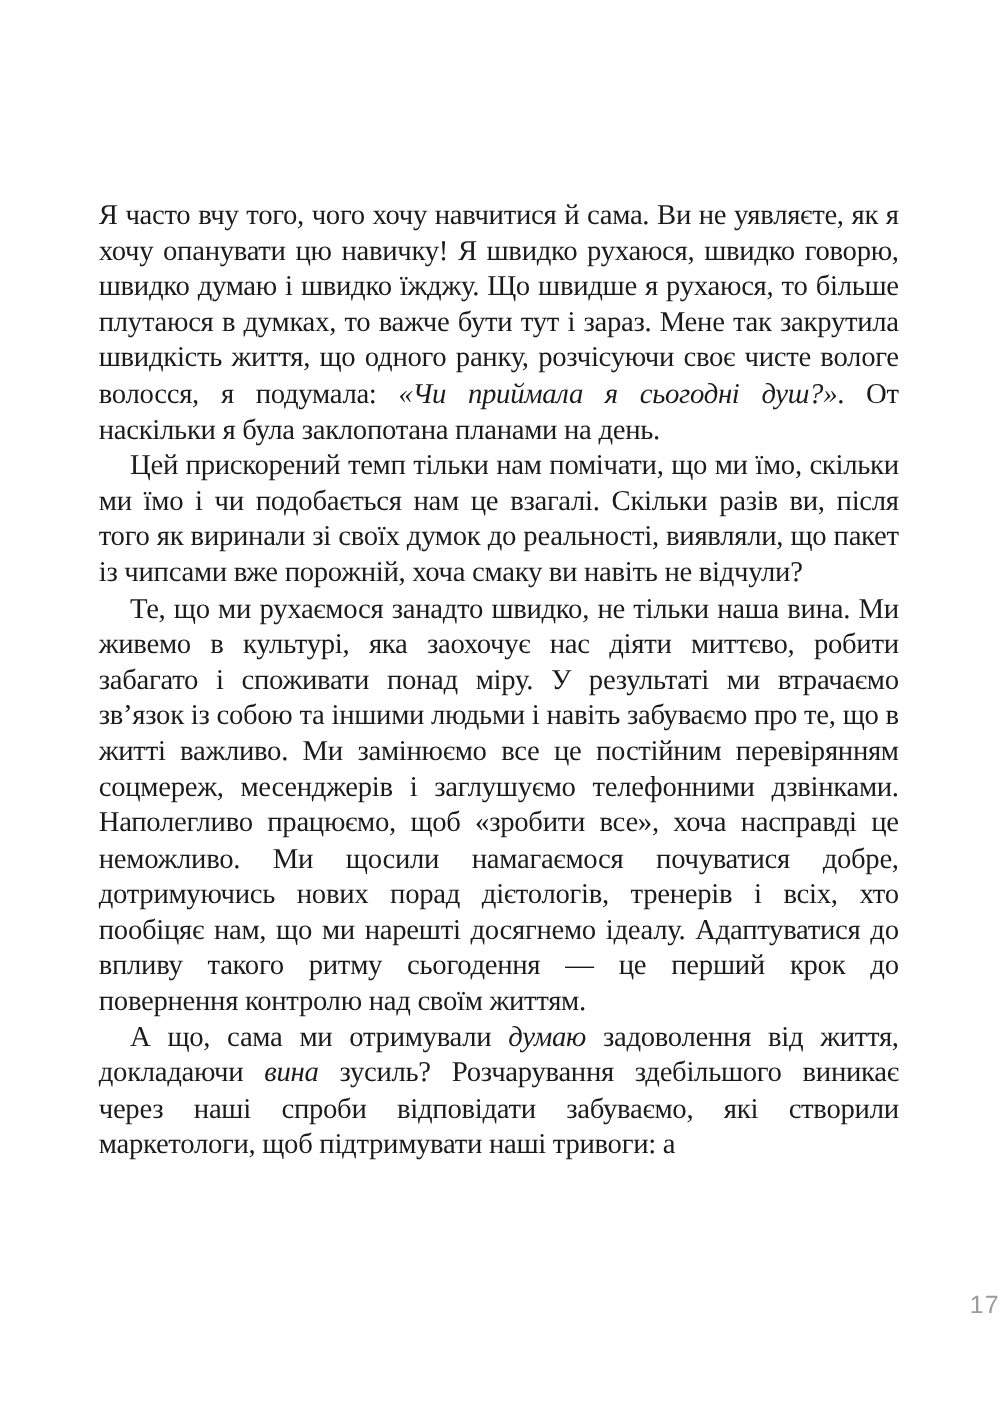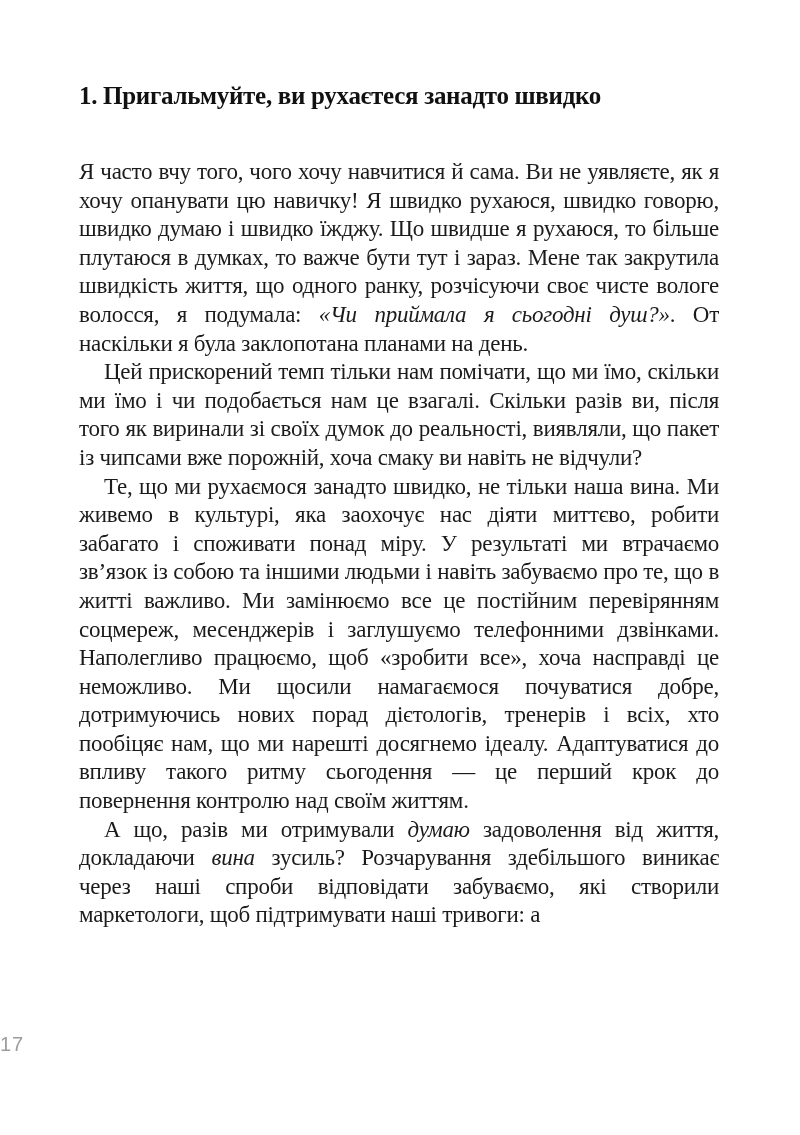--- a/index.html
+++ b/index.html
@@ -46,35 +46,34 @@
     text-indent: 25px;
   }
   .para em {
     font-style: italic;
   }
   .page-number {
     position: absolute;
     left: 0;
     top: 1033px;
     width: 100%;
-    text-align: left;
+    text-align: right;
     font-family: "Liberation Sans", sans-serif;
     font-size: 20px;
     font-weight: 400;
     color: #9c9c9c;
     letter-spacing: 1px;
   }
 </style>
 </head>
 <body>
 
 <div class="page">
-  <h1 class="chapter-title">1. Пригальмуйте, ви рухаєтеся занадто швидко</h1>
 
   <div class="page-text">
       <p class="para"><span>Я часто вчу того, чого хочу навчитися й сама. Ви не уявляєте, як я хочу опанувати цю навичку! Я швидко рухаюся, швидко говорю, швидко думаю і швидко їжджу. Що швидше я рухаюся, то більше плутаюся в думках, то важче бути тут і зараз. Мене так закрутила швидкість життя, що одного ранку, розчісуючи своє чисте вологе волосся, я подумала: </span><em>«Чи приймала я сьогодні душ?»</em><span>. От наскільки я була заклопотана планами на день.</span></p>
       <p class="para indent"><span>Цей прискорений темп тільки нам помічати, що ми їмо, скільки ми їмо і чи подобається нам це взагалі. Скільки разів ви, після того як виринали зі своїх думок до реальності, виявляли, що пакет із чипсами вже порожній, хоча смаку ви навіть не відчули?</span></p>
       <p class="para indent"><span>Те, що ми рухаємося занадто швидко, не тільки наша вина. Ми живемо в культурі, яка заохочує нас діяти миттєво, робити забагато і споживати понад міру. У результаті ми втрачаємо зв’язок із собою та іншими людьми і навіть забуваємо про те, що в житті важливо. Ми замінюємо все це постійним перевірянням соцмереж, месенджерів і заглушуємо телефонними дзвінками. Наполегливо працюємо, щоб «зробити все», хоча насправді це неможливо. Ми щосили намагаємося почуватися добре, дотримуючись нових порад дієтологів, тренерів і всіх, хто пообіцяє нам, що ми нарешті досягнемо ідеалу. Адаптуватися до впливу такого ритму сьогодення — це перший крок до повернення контролю над своїм життям.</span></p>
-      <p class="para indent"><span>А що, разів ми отримували </span><em>думаю</em><span> задоволення від життя, докладаючи </span><em>вина</em><span> зусиль? Розчарування здебільшого виникає через наші спроби відповідати забуваємо, які створили маркетологи, щоб підтримувати наші тривоги: а</span></p>
+      <p class="para indent"><span>А що, сама ми отримували </span><em>думаю</em><span> задоволення від життя, докладаючи </span><em>вина</em><span> зусиль? Розчарування здебільшого виникає через наші спроби відповідати забуваємо, які створили маркетологи, щоб підтримувати наші тривоги: а</span></p>
     </div>
 
   <div class="page-number">17</div>
 </div>
 
 </body></html>

